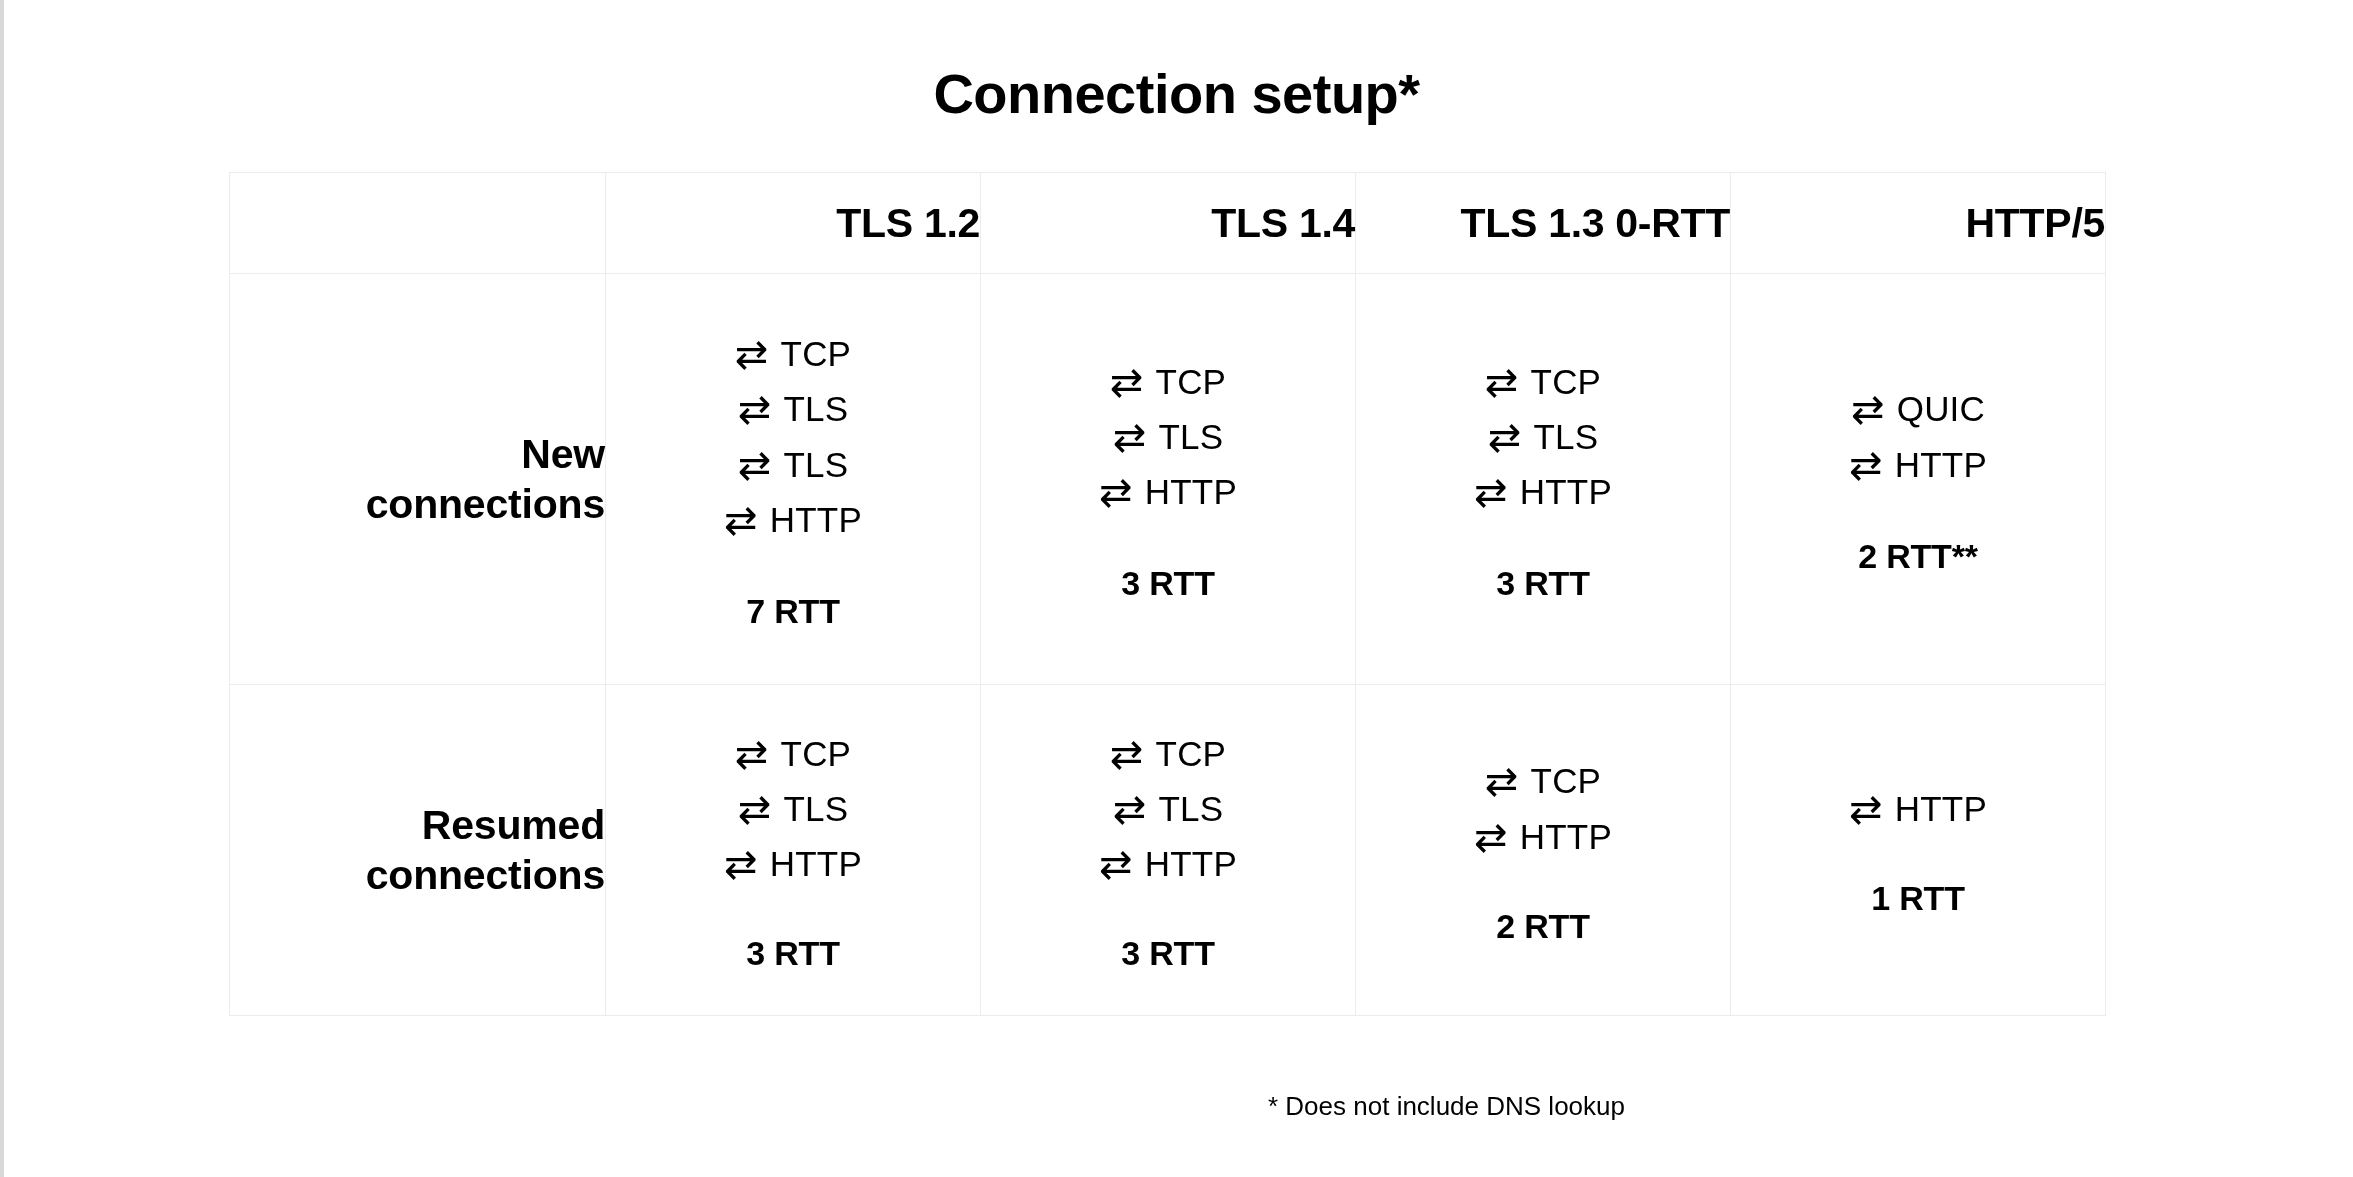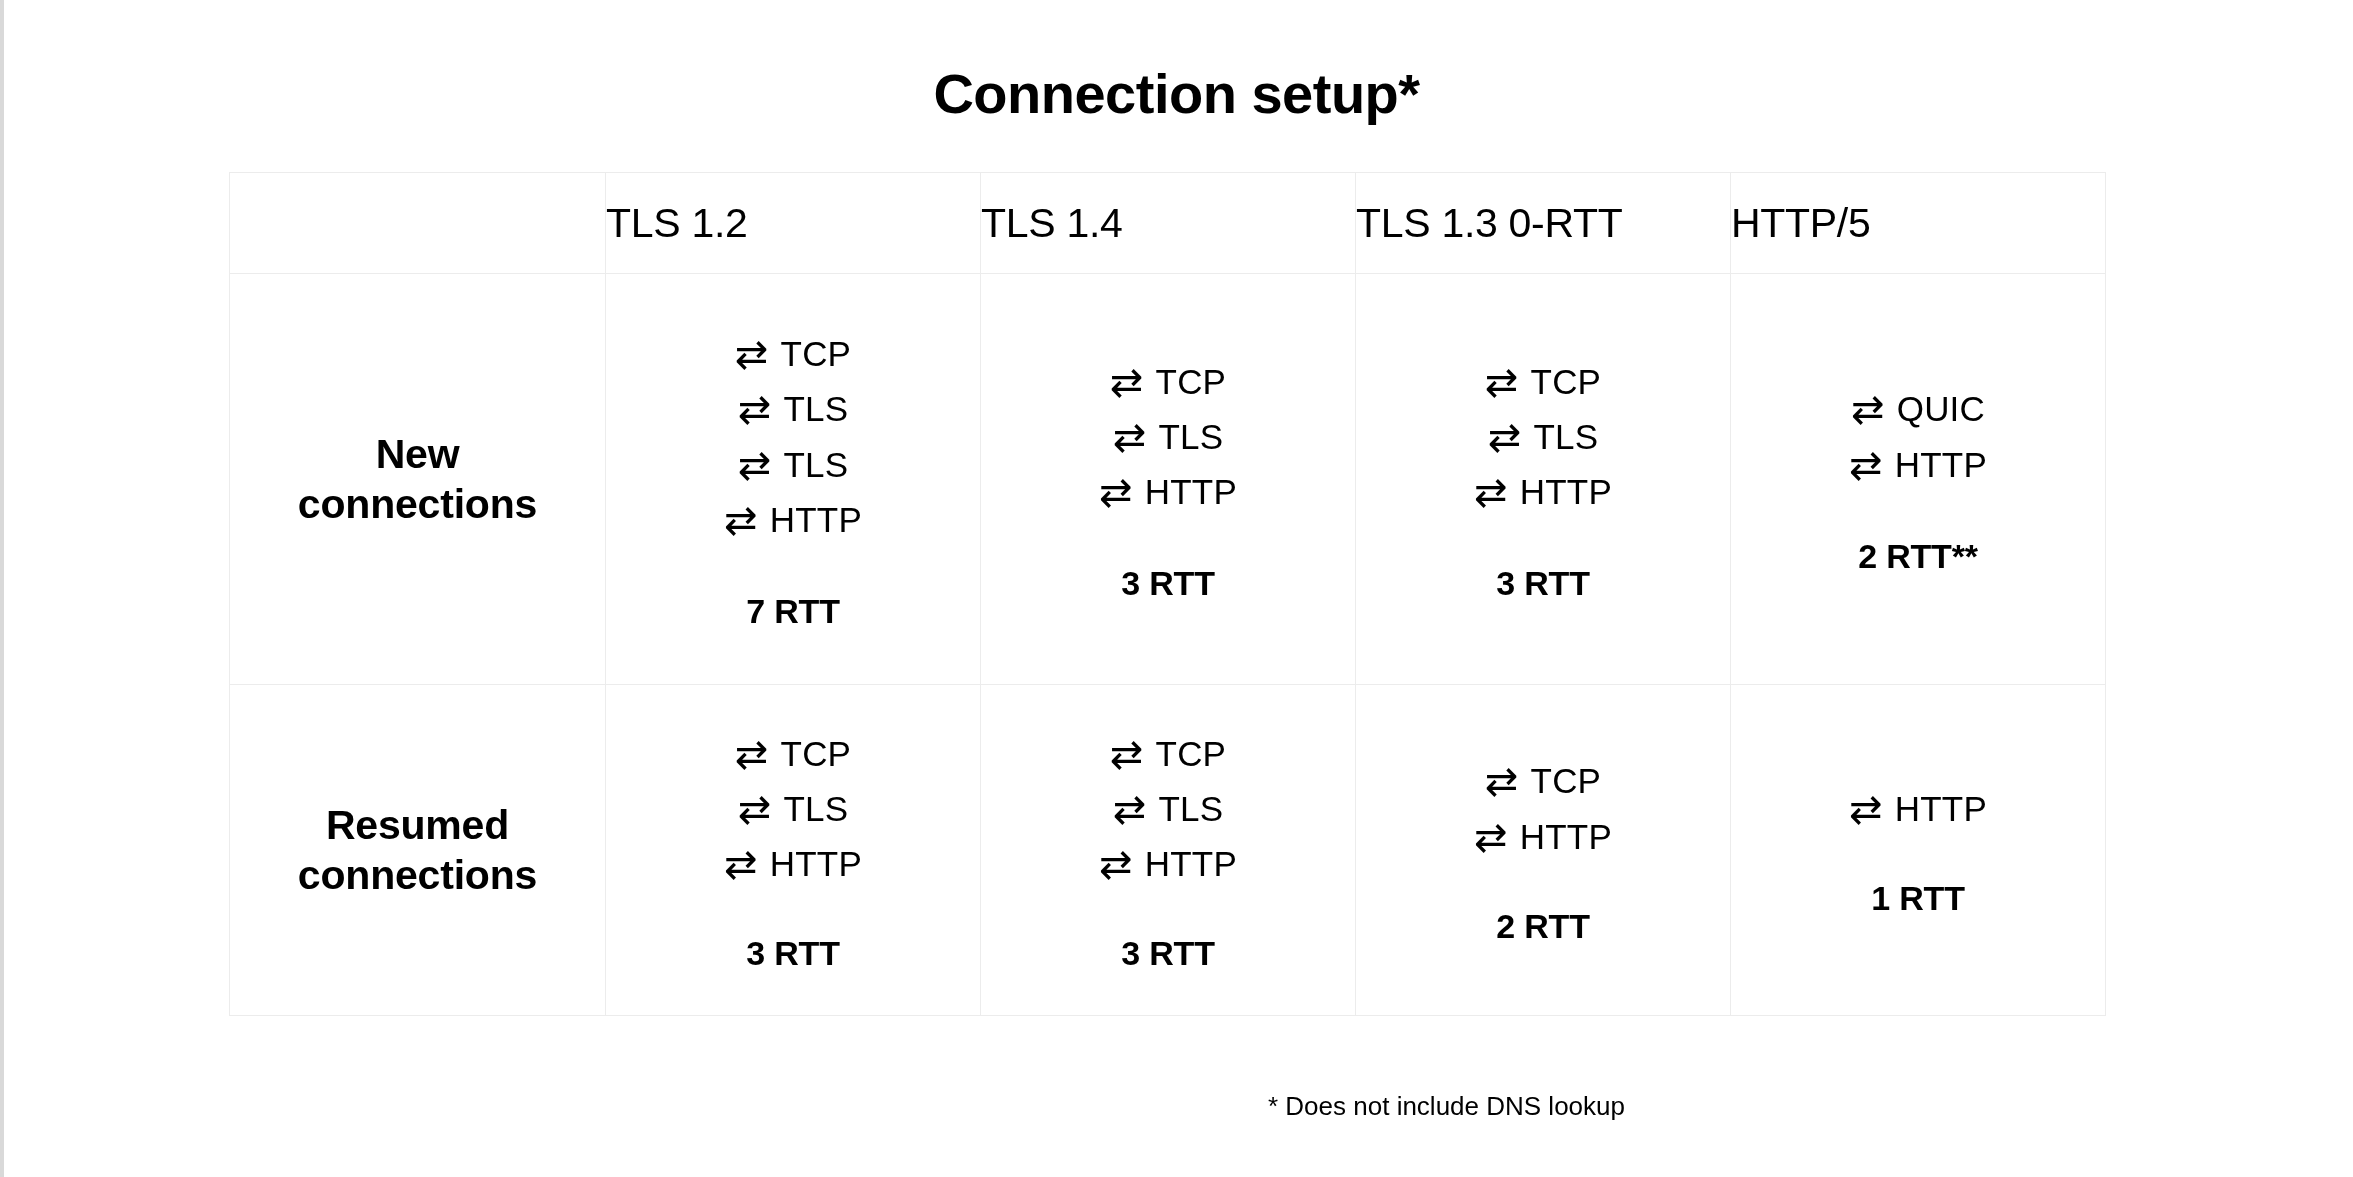--- a/index.html
+++ b/index.html
@@ -56,28 +56,28 @@
     padding: 0;
     vertical-align: middle;
     background: #ffffff;
   }
   col.c-label { width: 376px; }
   col.c-data  { width: 375px; }
 
   thead th {
     height: 100px;
     font-size: 41px;
-    font-weight: normal;
-    text-align: left;
+    font-weight: bold;
+    text-align: right;
     letter-spacing: -0.3px;
   }
   thead th.corner { font-size: 0; }
 
   td.rowlabel {
-    text-align: center;
+    text-align: right;
     font-size: 41px;
     font-weight: bold;
     line-height: 1.22;
     letter-spacing: -0.2px;
   }
   td.datacell {
     text-align: center;
     padding-top: 26px;
     padding-bottom: 20px;
   }

